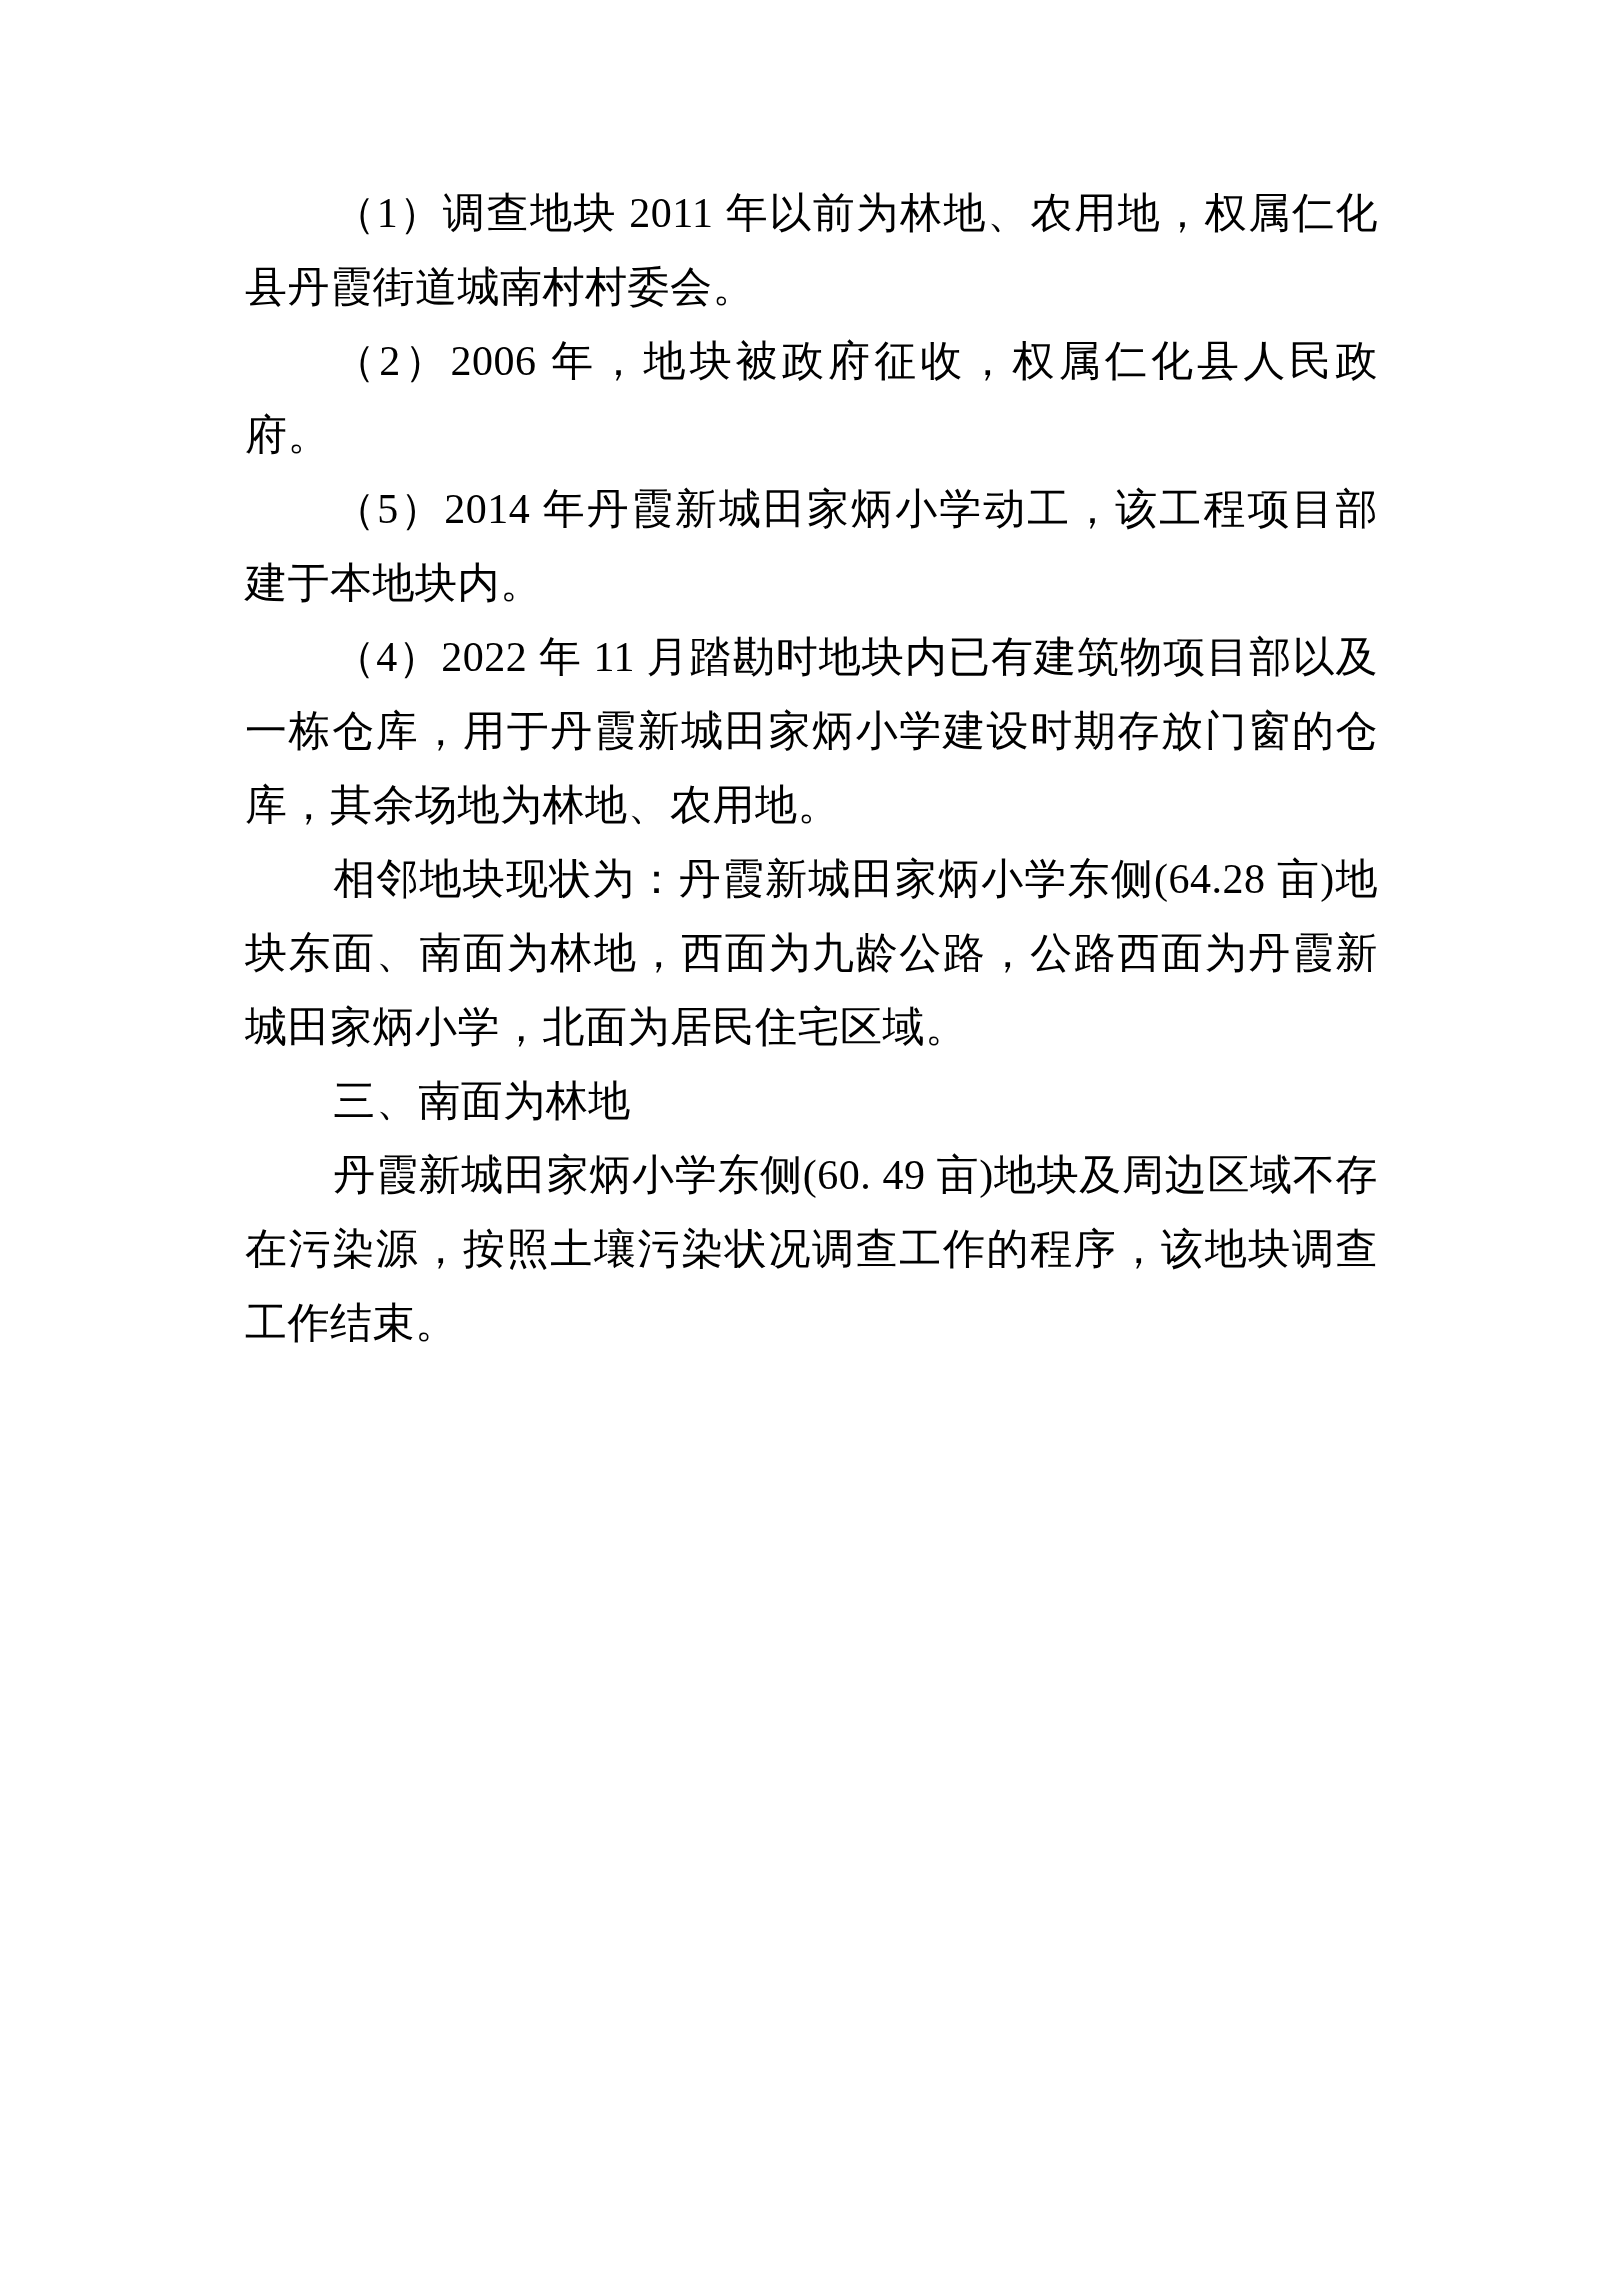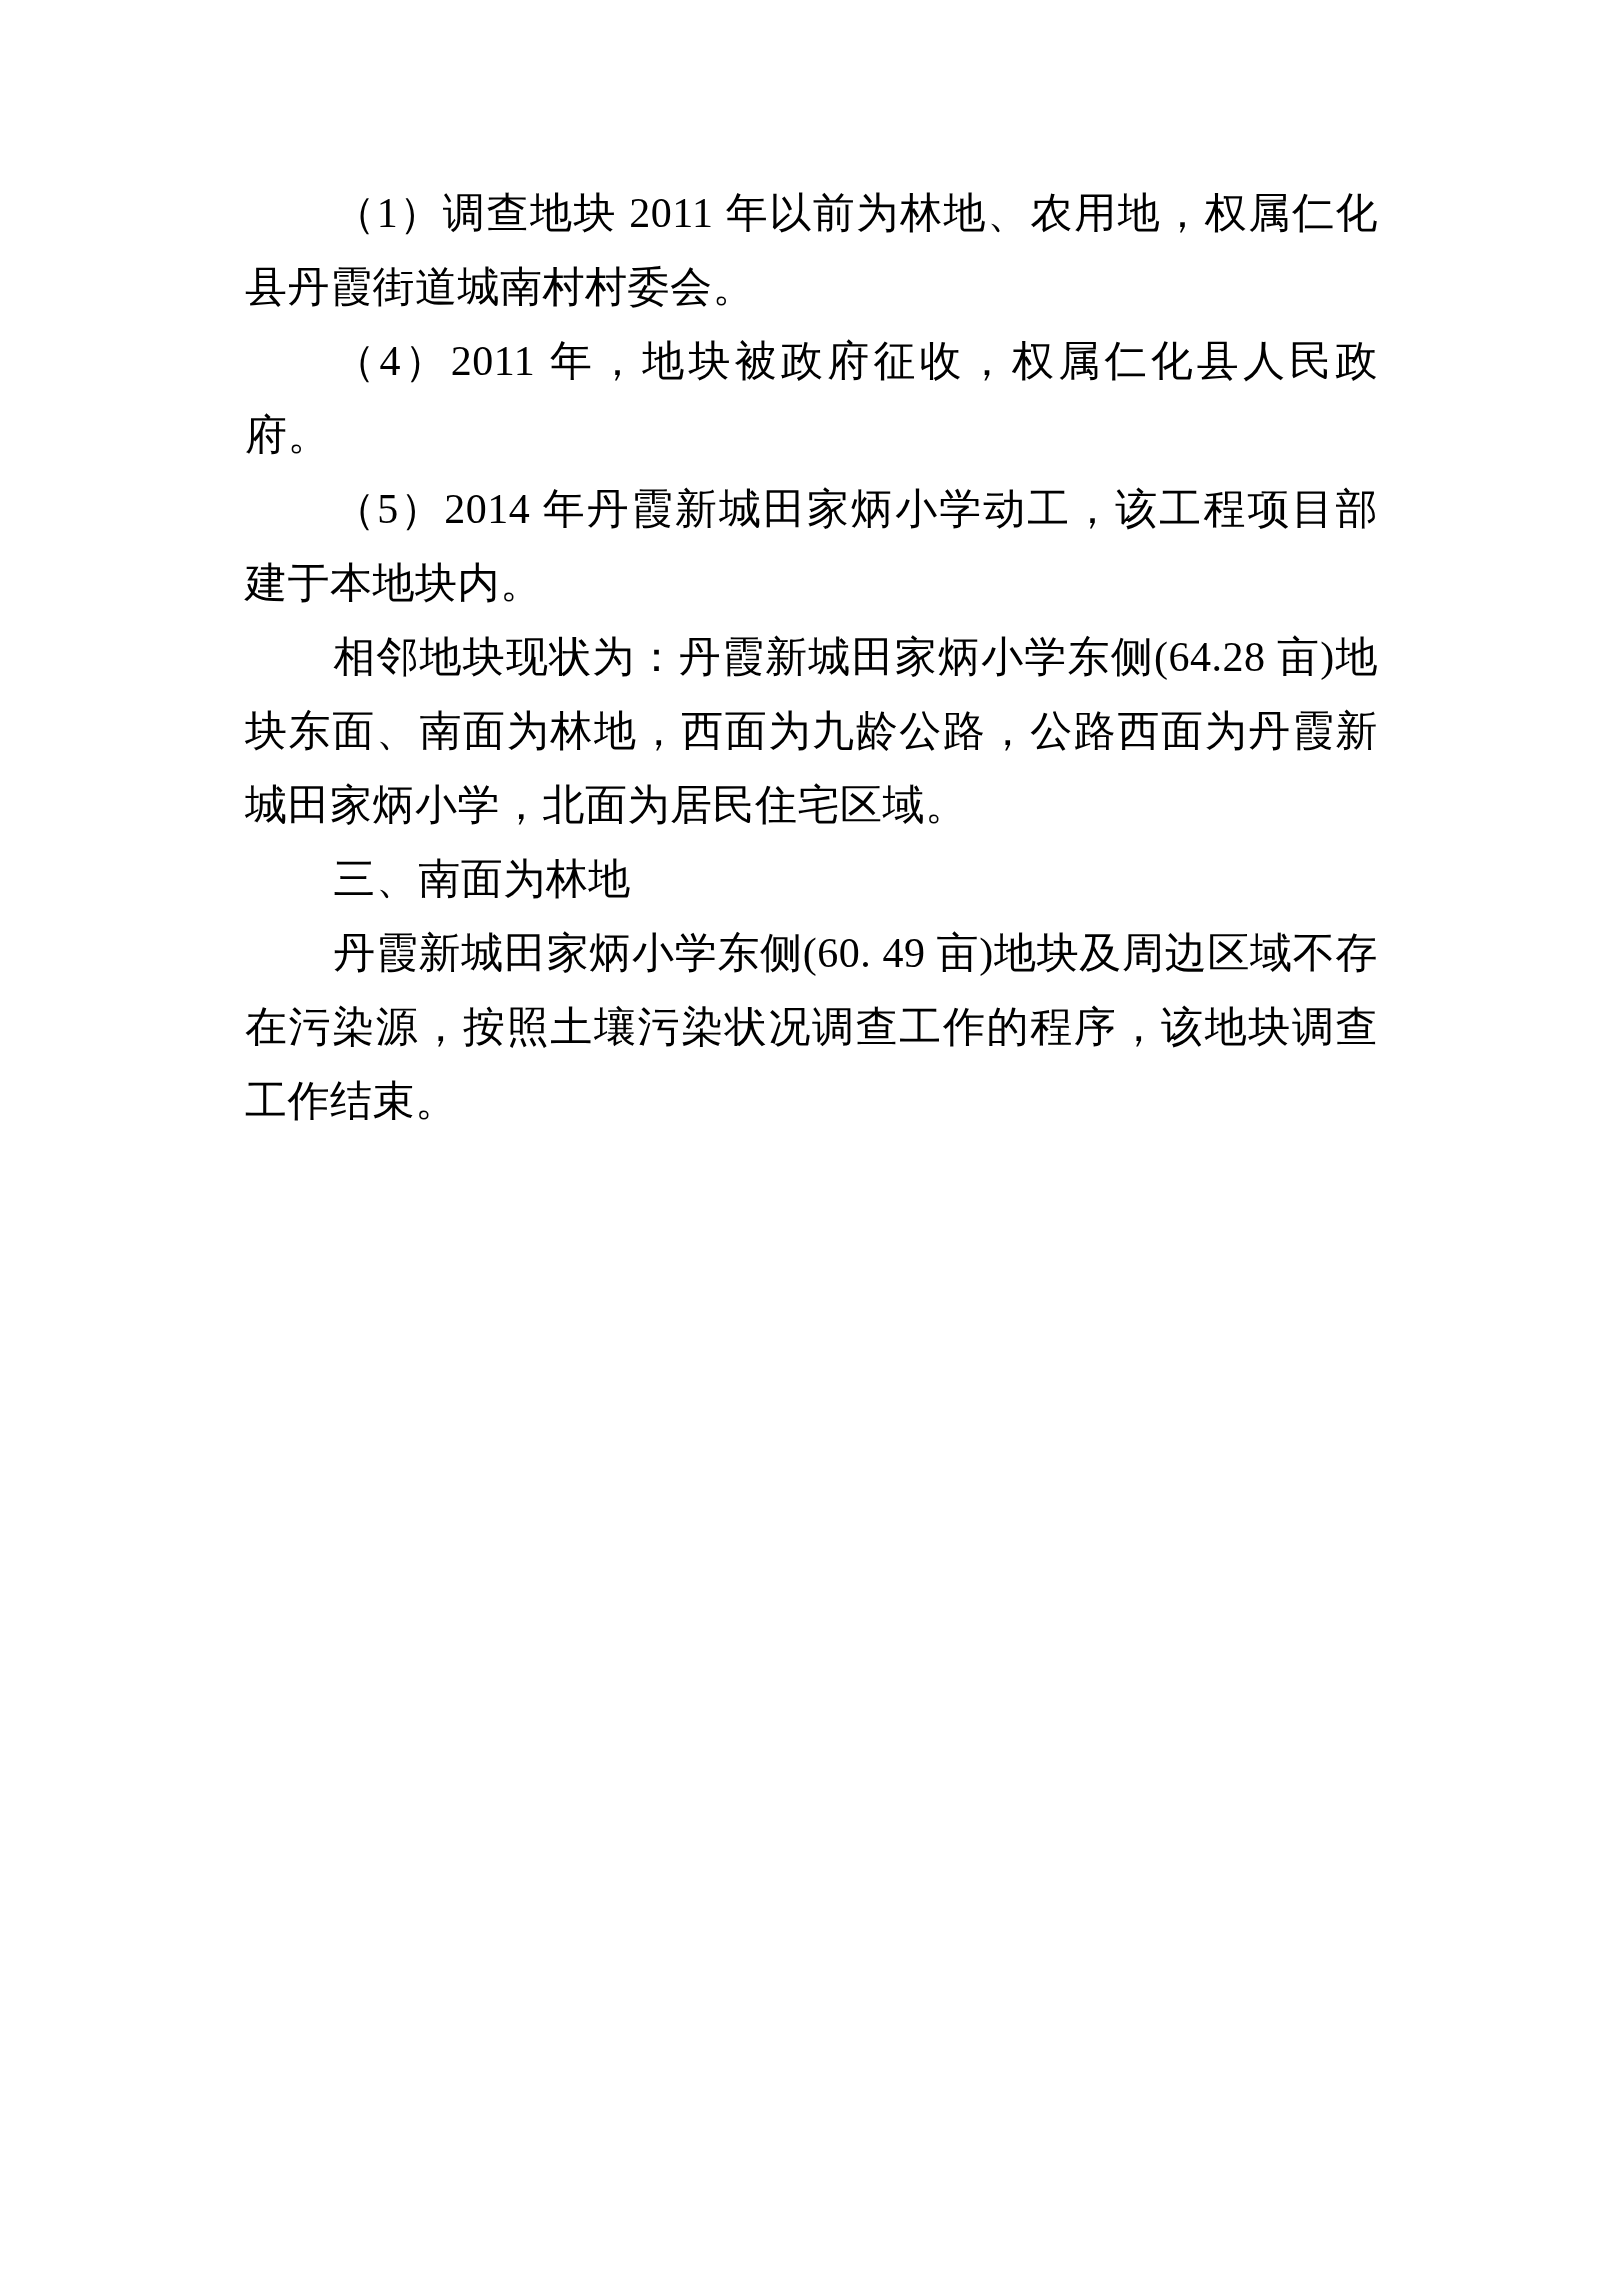--- a/index.html
+++ b/index.html
@@ -49,22 +49,23 @@
     color: #000000;
   }
 </style>
 </head>
 <body>
 
 <div class="page">
 
   <div class="body-text">
     <p>（1）调查地块 2011 年以前为林地、农用地，权属仁化县丹霞街道城南村村委会。</p>
-    <p>（4）2011 年，地块被政府征收，权属仁化县人民政府。</p>
+    <p>（2）2006 年，地块被政府征收，权属仁化县人民政府。</p>
     <p>（5）2014 年丹霞新城田家炳小学动工，该工程项目部建于本地块内。</p>
+    <p>（4）2022 年 11 月踏勘时地块内已有建筑物项目部以及一栋仓库，用于丹霞新城田家炳小学建设时期存放门窗的仓库，其余场地为林地、农用地。</p>
     <p>相邻地块现状为：丹霞新城田家炳小学东侧(64.28 亩)地块东面、南面为林地，西面为九龄公路，公路西面为丹霞新城田家炳小学，北面为居民住宅区域。</p>
     <p class="section-heading">三、南面为林地</p>
     <p>丹霞新城田家炳小学东侧(60. 49 亩)地块及周边区域不存在污染源，按照土壤污染状况调查工作的程序，该地块调查工作结束。</p>
   </div>
 
   <div class="footer">
     <span class="page-number">III</span>
   </div>
 
 </div>

